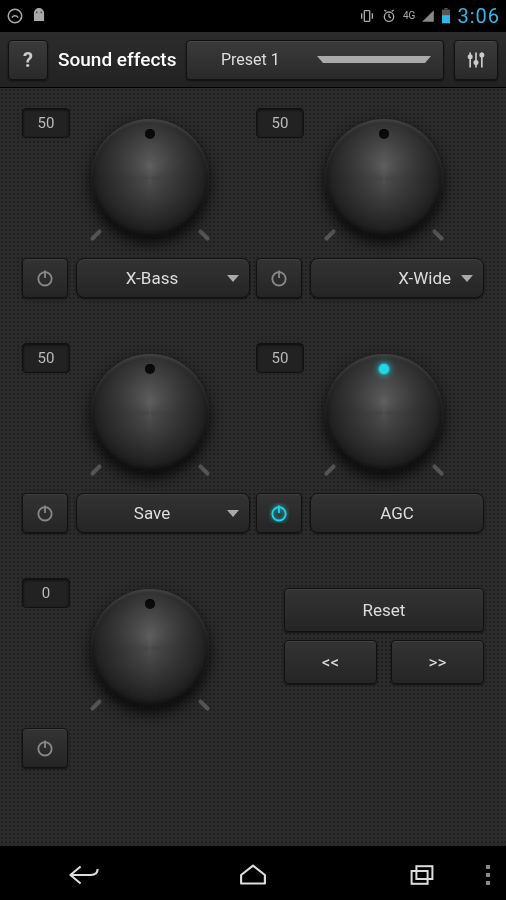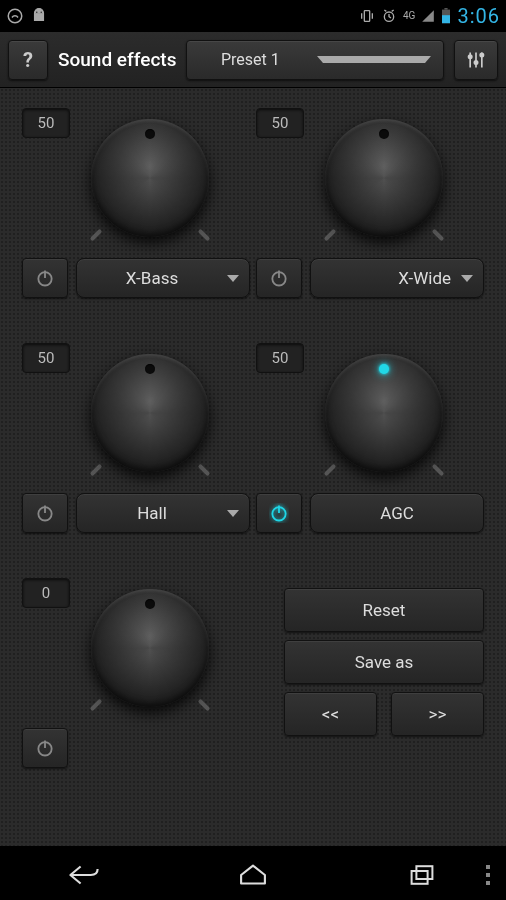--- a/index.html
+++ b/index.html
@@ -184,21 +184,21 @@
       </div>
     </div>
     <div class="ctrlrow">
       <div class="pwr">
         <svg width="20" height="20" viewBox="0 0 24 24" fill="none" stroke-width="2.2">
             <circle cx="12" cy="13" r="8"></circle>
             <line x1="12" y1="3" x2="12" y2="12"></line>
           </svg>
       </div>
       <div class="sel">
-        <span style="flex:1;text-align:center">Hall</span>
+        <span style="flex:1;text-align:center">Save</span>
         <span class="caret"></span>
       </div>
     </div>
   </div>
 
   <div class="mod" style="right:22px; top:255px">
     <div class="knobrow">
       <div class="valbox">50</div>
       <div class="knob">
         <div class="tick l"></div>
@@ -238,21 +238,20 @@
         <svg width="20" height="20" viewBox="0 0 24 24" fill="none" stroke-width="2.2">
             <circle cx="12" cy="13" r="8"></circle>
             <line x1="12" y1="3" x2="12" y2="12"></line>
           </svg>
       </div>
     </div>
   </div>
 
   <div class="actions">
     <div class="actbtn">Reset</div>
-    <div class="actbtn">Save as</div>
     <div class="navpair">
       <div class="actbtn">&lt;&lt;</div>
       <div class="actbtn">&gt;&gt;</div>
     </div>
   </div>
 
 </div>
 
 <div class="navbar" style="position:relative">
   <div class="nbtn">

